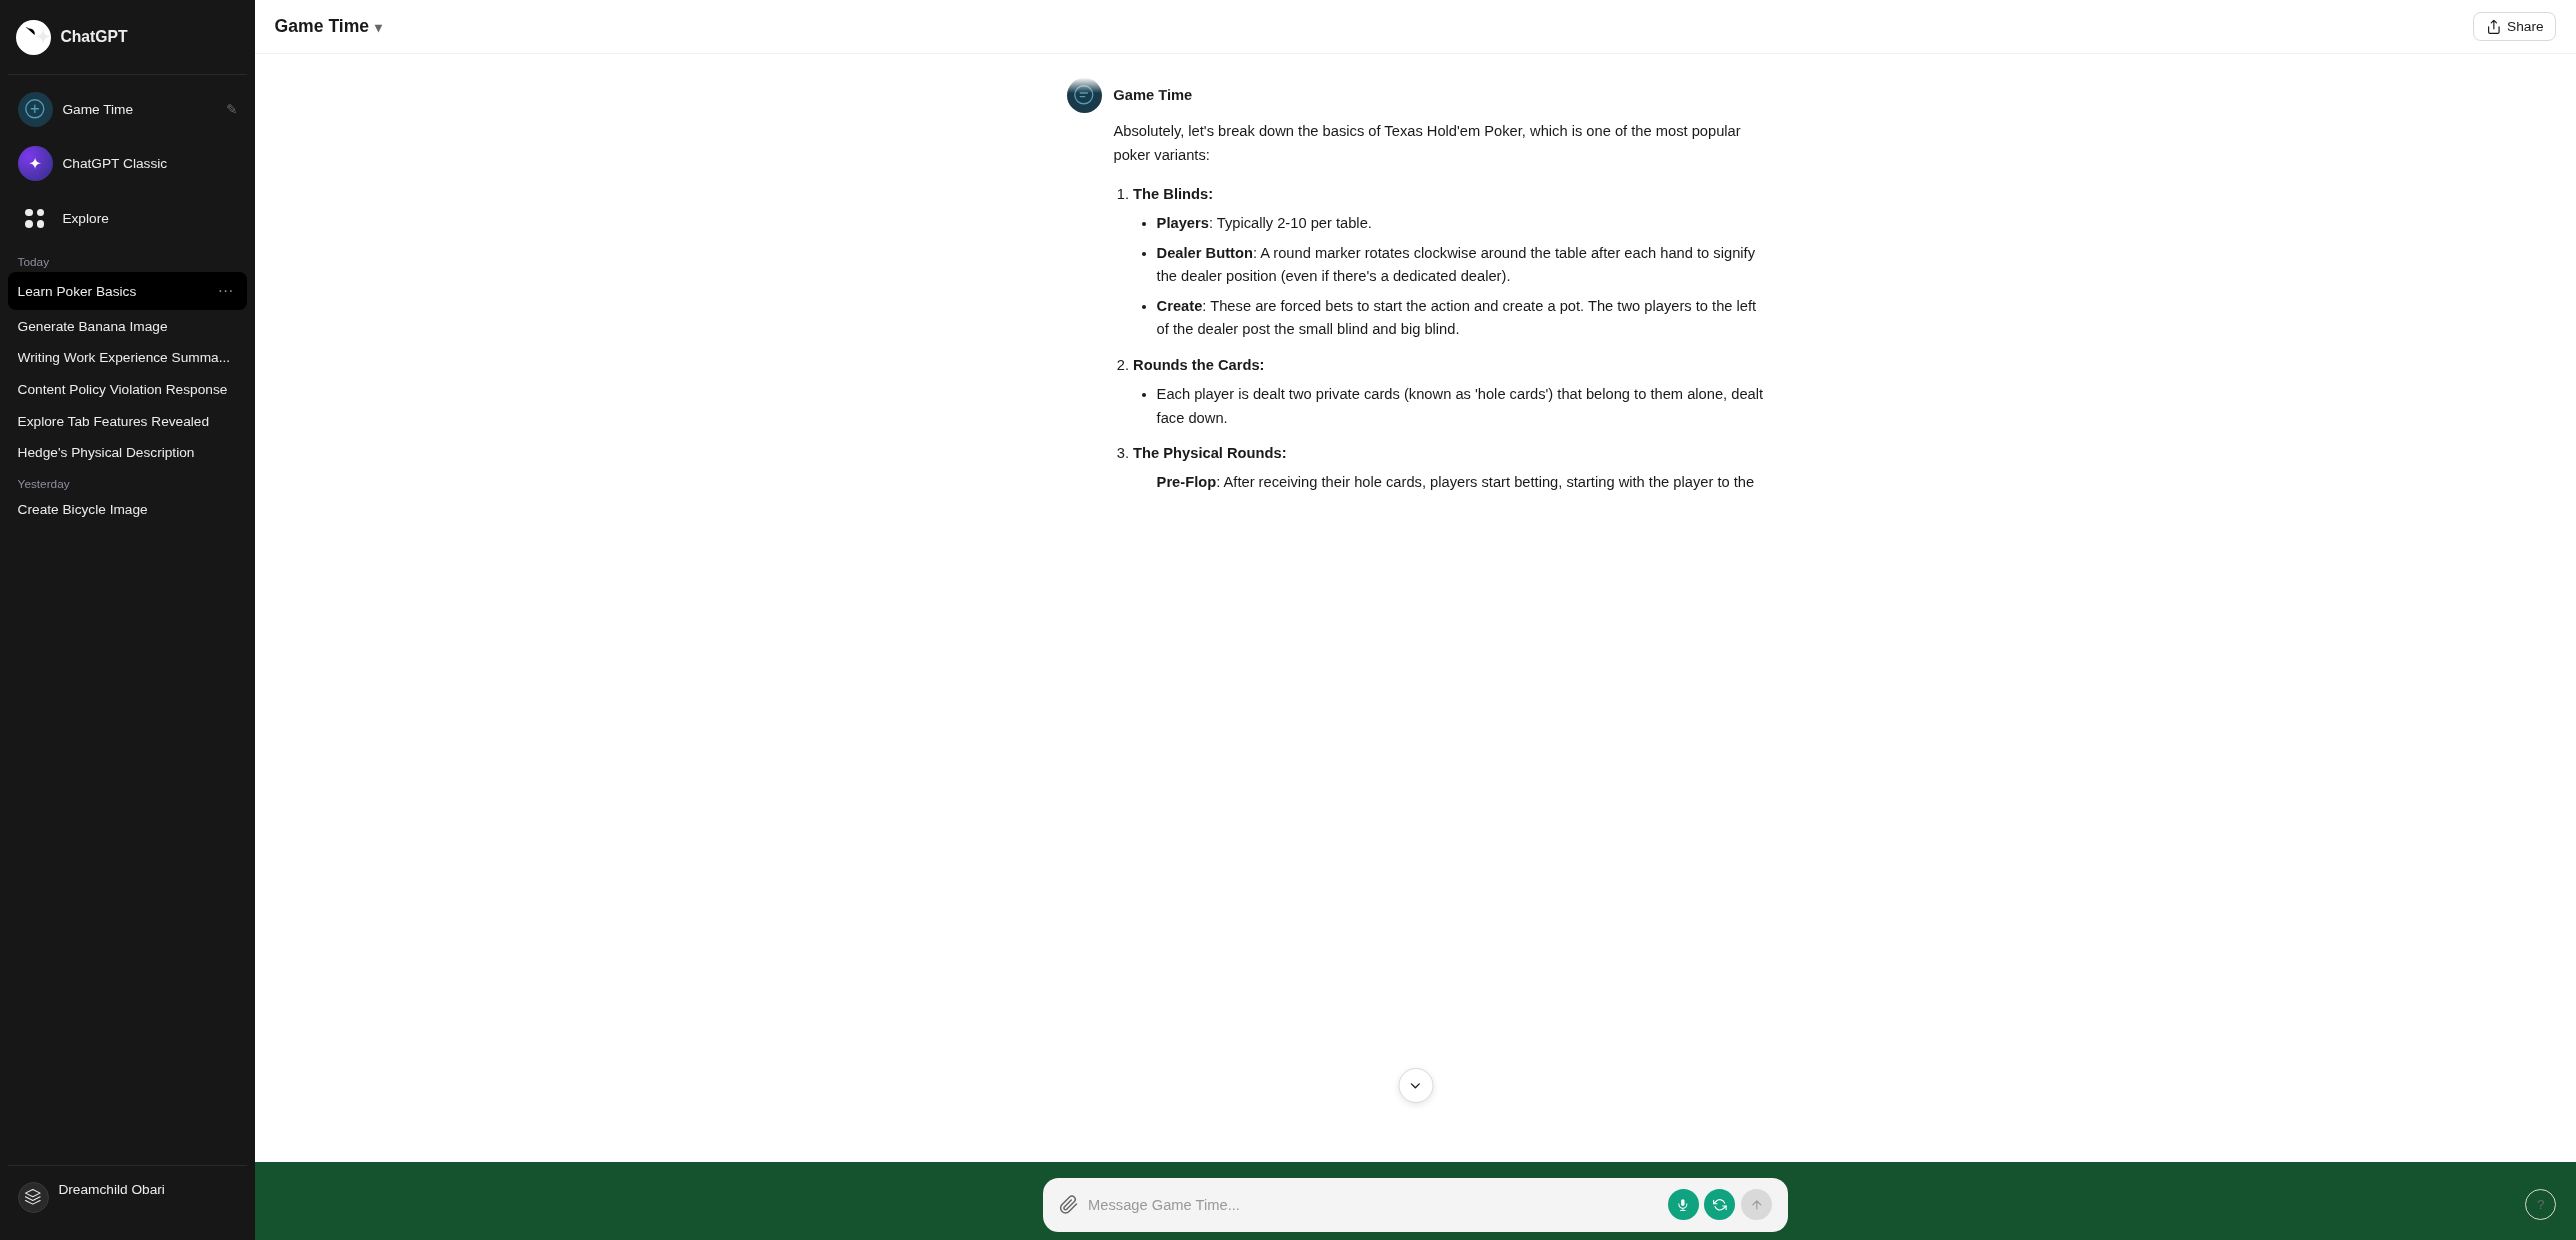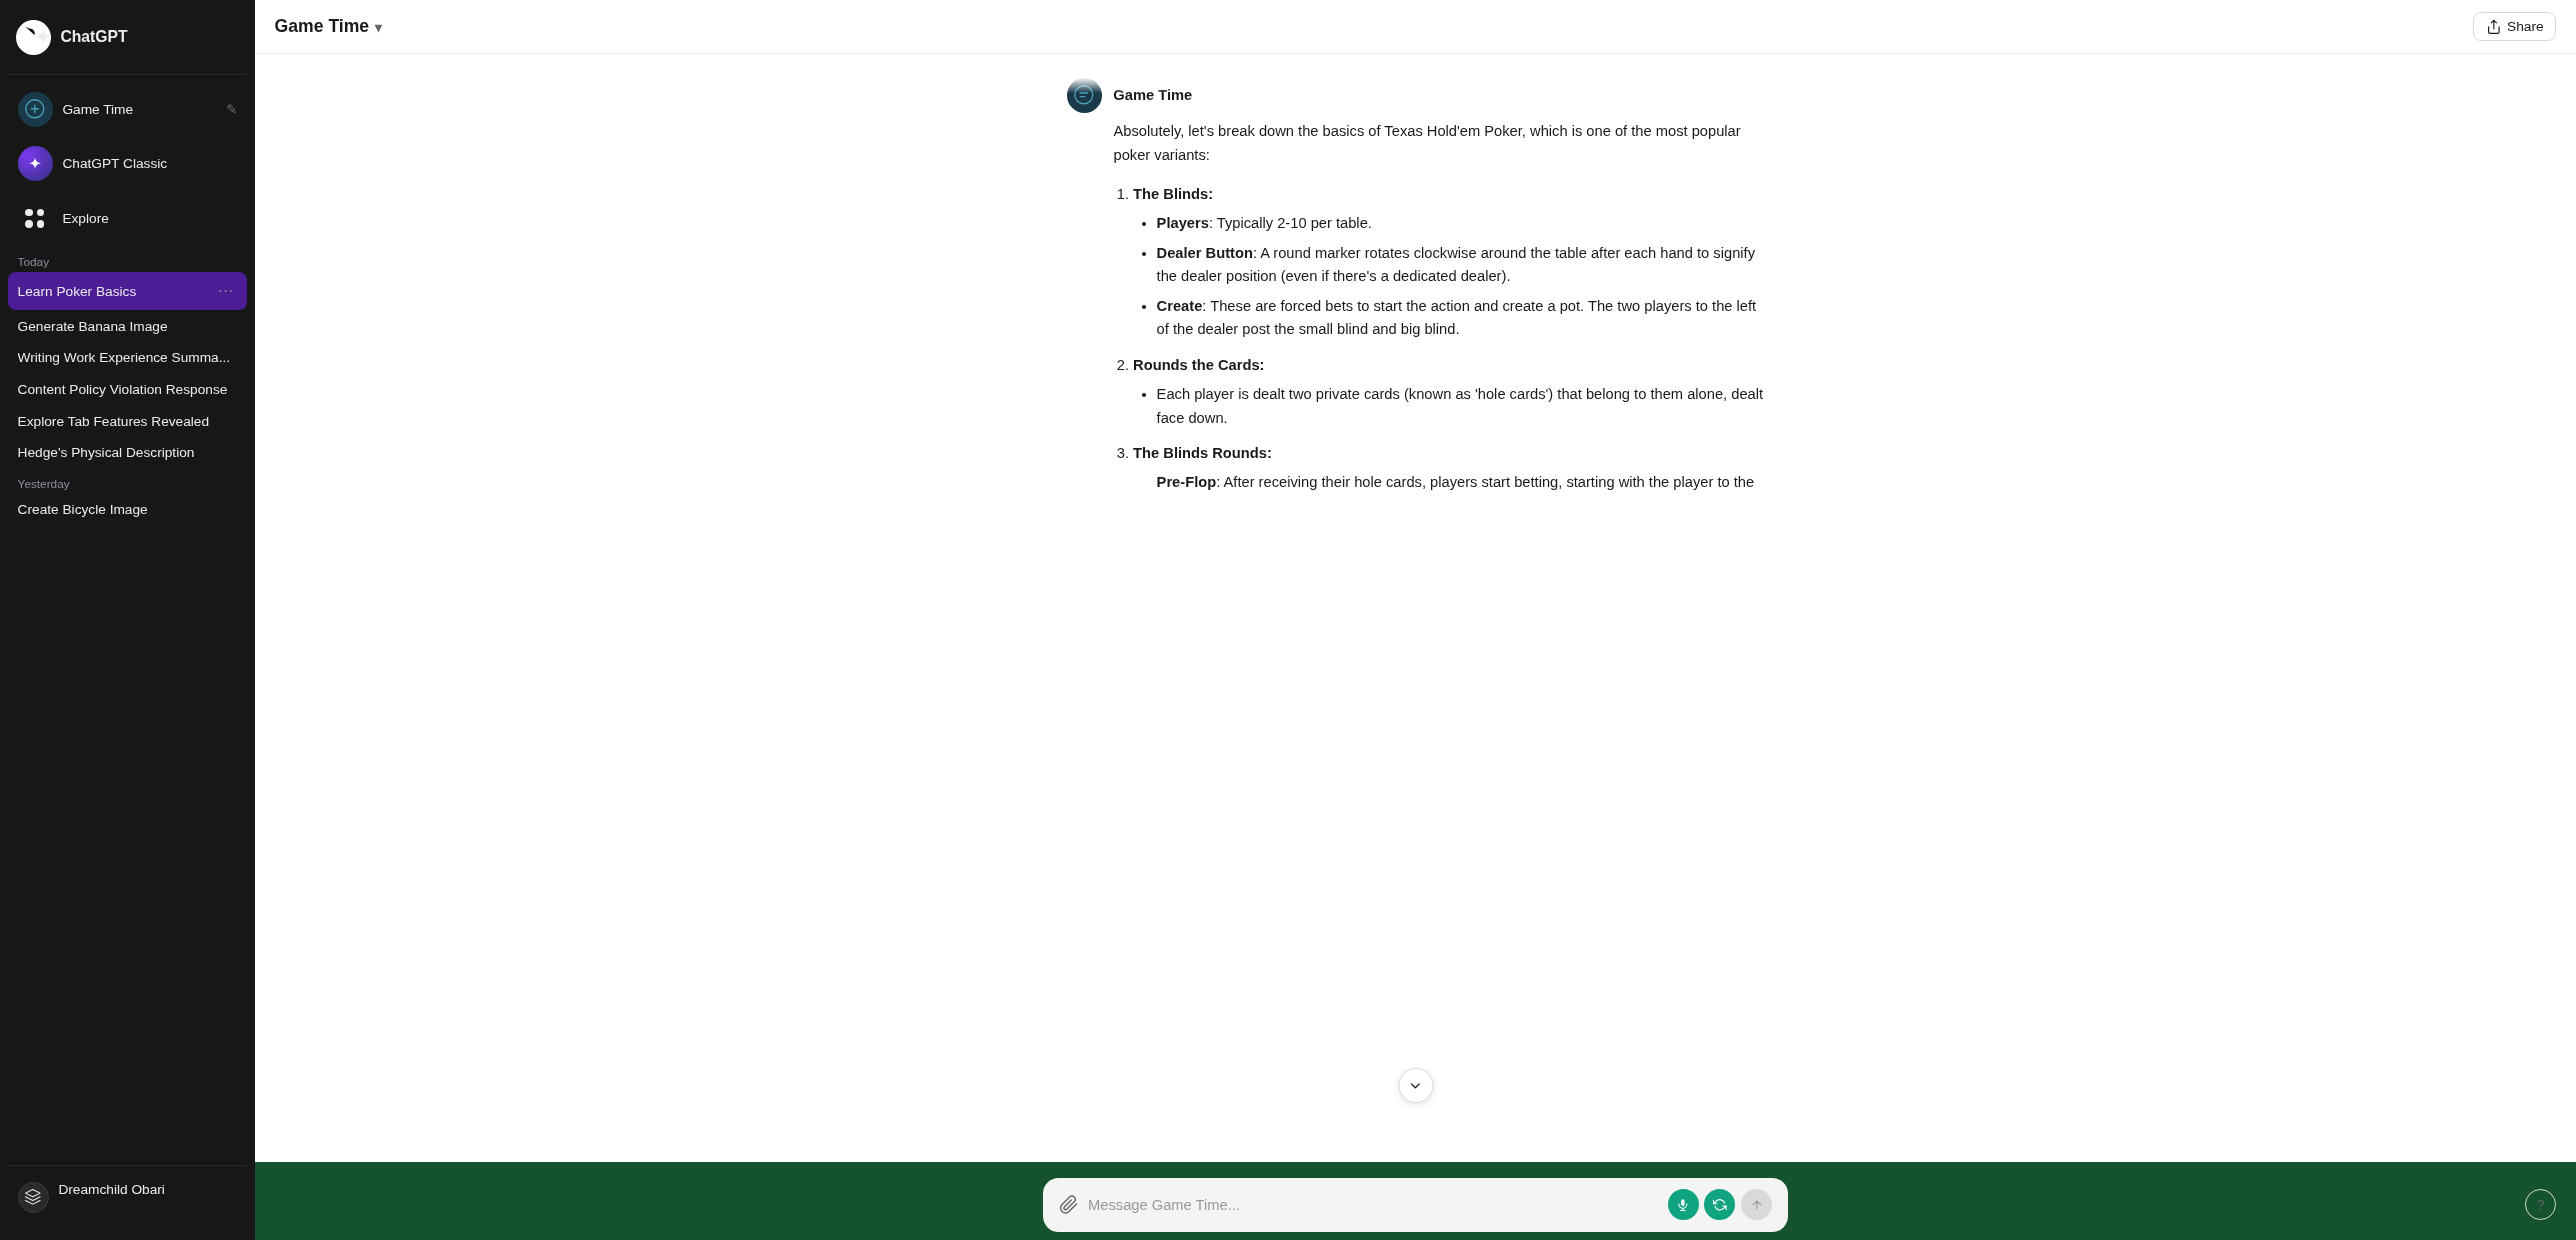--- a/index.html
+++ b/index.html
@@ -47,21 +47,21 @@
 
     .sidebar-section-label {
       font-size: 11.8px; color: #8e8ea0; padding: 7.8px 9.8px 3.9px 9.8px; font-weight: 500;
     }
     .sidebar-chat-item {
       display: flex; align-items: center; justify-content: space-between;
       padding: 7.8px 9.8px; border-radius: 7.8px; cursor: pointer;
       font-size: 13.7px; color: #ececec; transition: background 0.15s;
       margin-bottom: 1px;
     }
-    .sidebar-chat-item.active { background: #4c1d95; }
+    .sidebar-chat-item.active { background: #000000; }
     .sidebar-chat-item .chat-label { overflow: hidden; text-overflow: ellipsis; white-space: nowrap; flex: 1; }
     .sidebar-chat-item .chat-menu { display: flex; gap: 2px; flex-shrink: 0; }
     .dots-btn {
       background: none; border: none; color: #8e8ea0; cursor: pointer;
       font-size: 15.7px; padding: 2px 3.9px; border-radius: 3.9px;
     }
 
     .sidebar-bottom {
       margin-top: auto; padding: 7.8px 0;
     }
@@ -398,21 +398,21 @@
             </li>
 
             <li>
               <strong>Rounds the Cards:</strong>
               <ul style="margin-top:5.9px;">
                 <li>Each player is dealt two private cards (known as 'hole cards') that belong to them alone, dealt face down.</li>
               </ul>
             </li>
 
             <li>
-              <strong>The Blinds Rounds:</strong>
+              <strong>The Physical Rounds:</strong>
               <ul style="margin-top:5.9px;">
                 <li style="overflow:hidden; max-height:23.5px; text-overflow:ellipsis;"><strong>Pre-Flop</strong>: After receiving their hole cards, players start betting, starting with the player to the left of the...</li>
               </ul>
             </li>
           </ol>
         </div>
       </div>
 
     </div>
   </div>

